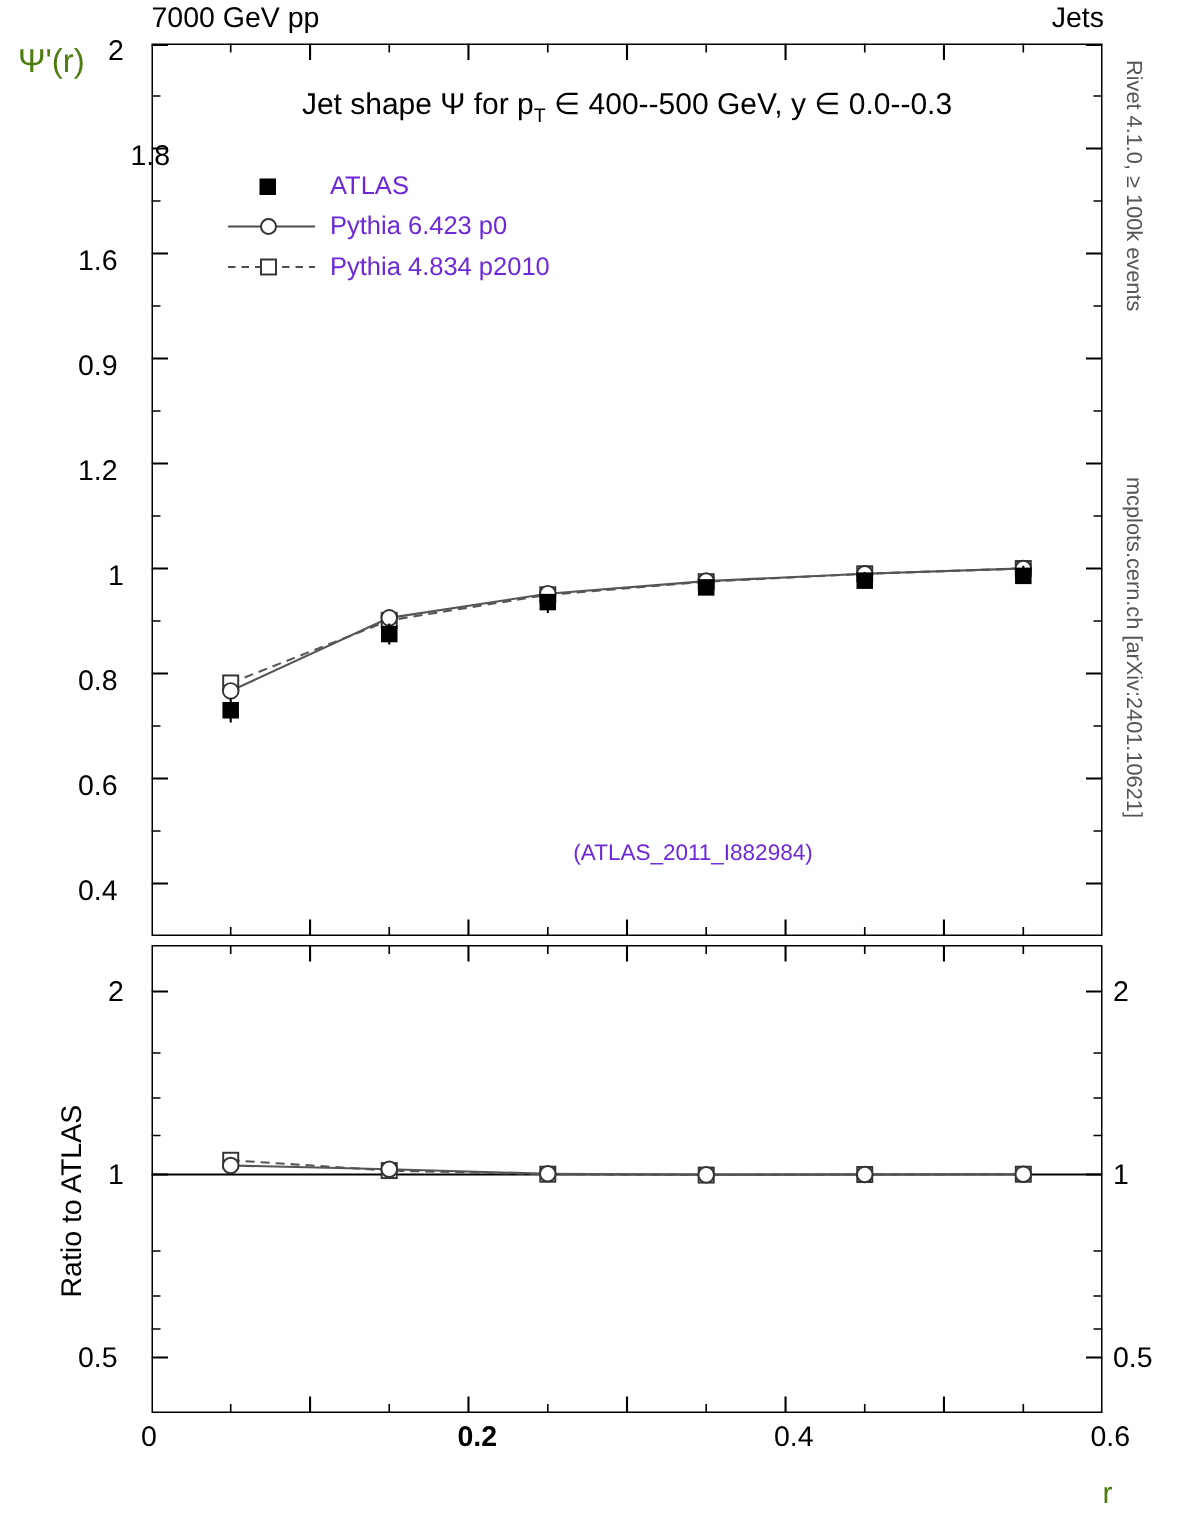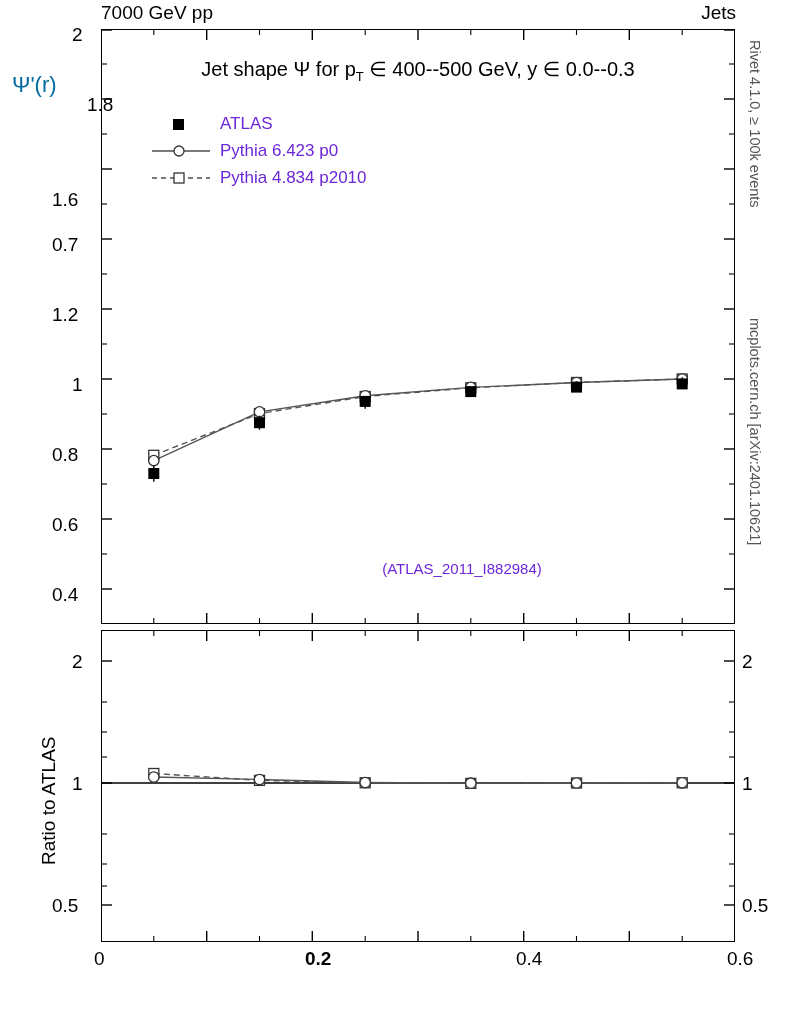--- a/index.html
+++ b/index.html
@@ -67,23 +67,22 @@
     position: absolute;
     font-size: 19px;
     color: #000;
     white-space: nowrap;
   }
 
   
   .axis-title {
     position: absolute;
     font-size: 20px;
-    color: #0369a1;
-    white-space: nowrap;
-    margin-top: 44px;
+    color: #4d7c0f;
+    white-space: nowrap;
   }
 
   
   .plot-title {
     position: absolute;
     left: 101px; top: 57px;
     width: 634px;
     text-align: center;
     font-size: 20px;
     color: #000;
@@ -150,22 +149,22 @@
 
   <div class="abs" id="padmain"></div>
 
   <div class="axis-title" style="left:12px; top:28px; font-size:22px;">Ψ'(r)</div>
 
   <div class="lbl" style="left:52px; top:584px;">0.4</div>
   <div class="lbl" style="left:52px; top:514px;">0.6</div>
   <div class="lbl" style="left:52px; top:444px;">0.8</div>
   <div class="lbl" style="left:72px; top:374px;">1</div>
   <div class="lbl" style="left:52px; top:304px;">1.2</div>
-  <div class="lbl" style="left:52px; top:234px;">0.7</div>
-  <div class="lbl" style="left:52px; top:164px;margin-top:25px;">1.6</div>
+  <div class="lbl" style="left:52px; top:234px;">0.9</div>
+  <div class="lbl" style="left:52px; top:164px;">1.6</div>
   <div class="lbl" style="left:52px; top:94px;margin-left:35px;">1.8</div>
   <div class="lbl" style="left:72px; top:24px;">2</div>
 
   <div class="plot-title"><span>Jet shape </span><span>Ψ</span><span> for p</span><span class="sub">T</span><span> ∈ 400--500 GeV, y ∈ 0.0--0.3</span></div>
 
   <div id="legend">
     <div class="row">
       <span class="sym">
         <svg width="62" height="22" viewBox="0 0 62 22">
           <rect x="23" y="6" width="11" height="11" fill="#000"></rect>

